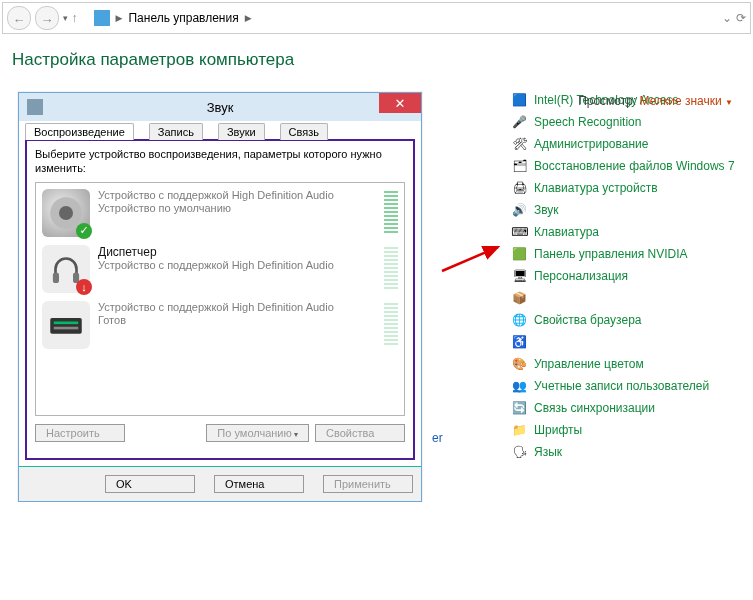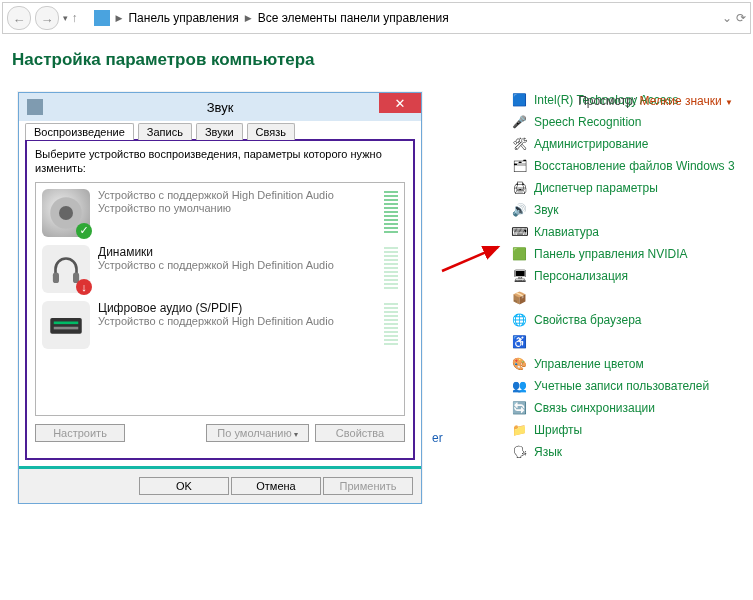--- a/index.html
+++ b/index.html
@@ -4,56 +4,56 @@
 <style>
 body{margin:0;font-family:"Segoe UI",Tahoma,sans-serif;font-size:12px;background:#fff;color:#000;width:753px}
 .toolbar{height:30px;border:1px solid #ccc;display:flex;align-items:center;padding:0 4px;gap:4px;margin:2px}
 .nav-btn{width:22px;height:22px;border:1px solid #ccc;border-radius:11px;display:flex;align-items:center;justify-content:center;color:#888;font-size:13px;background:#f5f5f5}
 .nav-sep{width:8px}
 .breadcrumb{display:flex;align-items:center;flex:1;gap:6px;font-size:12px}
 .bc-icon{width:16px;height:16px;background:#4aa3df;display:inline-block}
 .bc-arrow{color:#666;font-size:9px}
 .tb-right{display:flex;gap:4px;color:#888}
 .content{padding:14px 12px 0 12px}
-.heading{color:#0a6a3d;font-size:17px;font-weight:700;margin-bottom:6px}
+.heading{color:#0a6a3d;font-size:17px;font-weight:400;margin-bottom:6px}
 .view-row{position:absolute;right:20px;top:58px;font-size:12px}
 .view-label{color:#444}
 .view-link{color:#c2410c}
 .view-link .drop{font-size:8px}
 .main{display:flex;gap:22px;margin-top:22px}
 
 .dialog{width:402px;border:1px solid #6fa8d8;box-shadow:0 0 0 1px rgba(0,0,0,.05);position:relative;margin-left:6px}
 .titlebar{height:28px;background:#d9e8f5;display:flex;align-items:center;position:relative}
 .titlebar .tb-icon{width:16px;height:16px;margin-left:8px;background:#7f9bb0}
 .titlebar .tb-title{position:absolute;left:50%;transform:translateX(-50%);font-size:13px;color:#000}
 .closebtn{width:42px;height:20px;background:#d9414a;color:#fff;display:flex;align-items:center;justify-content:center;position:absolute;right:0;top:0;font-size:13px}
 .tabs-wrap{background:#fff;padding:2px 6px 0 6px}
-.tabstrip{display:flex;gap:5px}
+.tabstrip{display:flex;gap:16px}
 .tab{padding:2px 8px;border:1px solid #b5b5b5;border-bottom:none;background:#f0f0f0;font-size:11px;margin-right:-1px;border-radius:2px 2px 0 0;position:relative}
 .tab.active{background:#fff;z-index:2}
 .tabpanel{border:2px solid #4c1d95;margin:8px 6px 6px 6px;padding:6px 8px 16px 8px;background:#fff;margin-top:-1px}
 .instr{font-size:11px;color:#000;margin-bottom:6px;line-height:1.3}
 .devlist{border:1px solid #b5b5b5;height:228px;overflow:auto;padding:2px}
 .dev{display:flex;gap:8px;padding:4px;border-bottom:0}
 .dev-icon{width:48px;height:48px;flex:none;position:relative;border-radius:6px;background:#d9d9d9;display:flex;align-items:center;justify-content:center}
 .dev-icon svg{width:42px;height:42px}
 .dev-badge{position:absolute;bottom:-2px;right:-2px;width:16px;height:16px;border-radius:50%;display:flex;align-items:center;justify-content:center;font-size:11px;color:#fff}
 .dev-badge.ok{background:#2fa836}
 .dev-badge.off{background:#d33}
 .dev-body{flex:1;line-height:1.2}
 .dev-name{font-size:12px;color:#111}
 .dev-desc{font-size:11px;color:#7d7d7d}
 .dev-status{font-size:11px;color:#7d7d7d}
 .dev-meter{width:14px;height:42px;background:repeating-linear-gradient(to top,#2fb457 0 2px,#fff 2px 4px);opacity:.6;margin-top:2px}
 .dlg-btnrow{display:flex;gap:6px;margin-top:8px}
 .dlg-btnrow .spacer{flex:1}
-.btn{border:1px solid #999;background:#f0f0f0;padding:2px 10px;font-size:11px;min-width:68px;text-align:center}
+.btn{border:1px solid #999;background:#f0f0f0;padding:2px 10px;font-size:11px;min-width:68px;}
 .btn.disabled{color:#9a9a9a}
 .btn.dd::after{content:" ▾";font-size:8px;color:#666}
-.dlg-footer{background:#f0f0f0;border-top:3px solid #14b8a6;padding:8px;display:flex;justify-content:flex-end;gap:2px}
+.dlg-footer{background:#f0f0f0;border-top:1px solid #14b8a6;padding:8px;display:flex;justify-content:flex-end;gap:19px}
 
 .cp-col{flex:1}
 .cp-list{display:flex;flex-direction:column;gap:6px}
 .cp-item{display:flex;align-items:center;gap:6px}
 .cp-item a{color:#128a3e;font-size:12px;text-decoration:none}
 .cp-item .ci{width:16px;height:16px;flex:none;display:inline-flex;align-items:center;justify-content:center;font-size:12px;border-radius:2px}
 
 .arrow{position:absolute;pointer-events:none}
 .arrow svg{overflow:visible}
 </style>
@@ -64,21 +64,20 @@
   <div class="nav-btn">←</div>
   <div class="nav-btn">→</div>
   <span class="bc-arrow">▾</span>
   <span style="color:#888">↑</span>
   <div class="nav-sep"></div>
   <div class="breadcrumb">
     <span class="bc-icon"></span>
     <span class="bc-arrow">▶</span>
     <span>Панель управления</span>
     <span class="bc-arrow">▶</span>
-    <span>Все элементы панели управления</span>
   </div>
   <div class="tb-right">
     <span>⌄</span>
     <span>⟳</span>
   </div>
 </div>
 
 <div class="content" style="position:relative">
   <div class="heading">Настройка параметров компьютера</div>
   <div class="view-row">
@@ -129,37 +128,37 @@
           <div class="dev">
             <div class="dev-icon" style="background:#eee">
               <svg viewBox="0 0 48 48">
                   <path d="M12 30v-6a12 12 0 0124 0v6" stroke="#555" stroke-width="3" fill="none"></path>
                   <rect x="9" y="28" width="7" height="12" rx="3" fill="#777"></rect>
                   <rect x="32" y="28" width="7" height="12" rx="3" fill="#777"></rect>
                 </svg>
               <div class="dev-badge off">↓</div>
             </div>
             <div class="dev-body">
-              <div class="dev-name">Динамики</div>
+              <div class="dev-name">Диспетчер</div>
               <div class="dev-desc">Устройство с поддержкой High Definition Audio</div>
             </div>
             <div class="dev-meter" style="opacity:.25"></div>
           </div>
 
           <div class="dev">
             <div class="dev-icon" style="background:#eee">
               <svg viewBox="0 0 48 48">
                   <rect x="6" y="16" width="36" height="18" rx="2" fill="#333"></rect>
                   <rect x="10" y="20" width="28" height="3" fill="#0b6"></rect>
                   <rect x="10" y="26" width="28" height="3" fill="#888"></rect>
                 </svg>
             </div>
             <div class="dev-body">
-              <div class="dev-name">Цифровое аудио (S/PDIF)</div>
               <div class="dev-desc">Устройство с поддержкой High Definition Audio</div>
+              <div class="dev-status">Готов</div>
             </div>
             <div class="dev-meter" style="opacity:.25"></div>
           </div>
         </div>
         <div class="dlg-btnrow">
           <div class="btn disabled"><span>Настроить</span></div>
           <div class="spacer"></div>
           <div class="btn disabled dd"><span>По умолчанию</span></div>
           <div class="btn disabled"><span>Свойства</span></div>
         </div>
@@ -182,25 +181,25 @@
           <div class="cp-item">
             <span class="ci">🎤</span>
             <a href="#">Speech Recognition</a>
           </div>
           <div class="cp-item">
             <span class="ci">🛠</span>
             <a href="#">Администрирование</a>
           </div>
           <div class="cp-item">
             <span class="ci">🗂</span>
-            <a href="#">Восстановление файлов Windows 3</a>
+            <a href="#">Восстановление файлов Windows 7</a>
           </div>
           <div class="cp-item">
             <span class="ci">🖨</span>
-            <a href="#">Диспетчер параметры</a>
+            <a href="#">Клавиатура устройств</a>
           </div>
           <div class="cp-item">
             <span class="ci">🔊</span>
             <a href="#">Звук</a>
           </div>
           <div class="cp-item">
             <span class="ci">⌨</span>
             <a href="#">Клавиатура</a>
           </div>
           <div class="cp-item">

